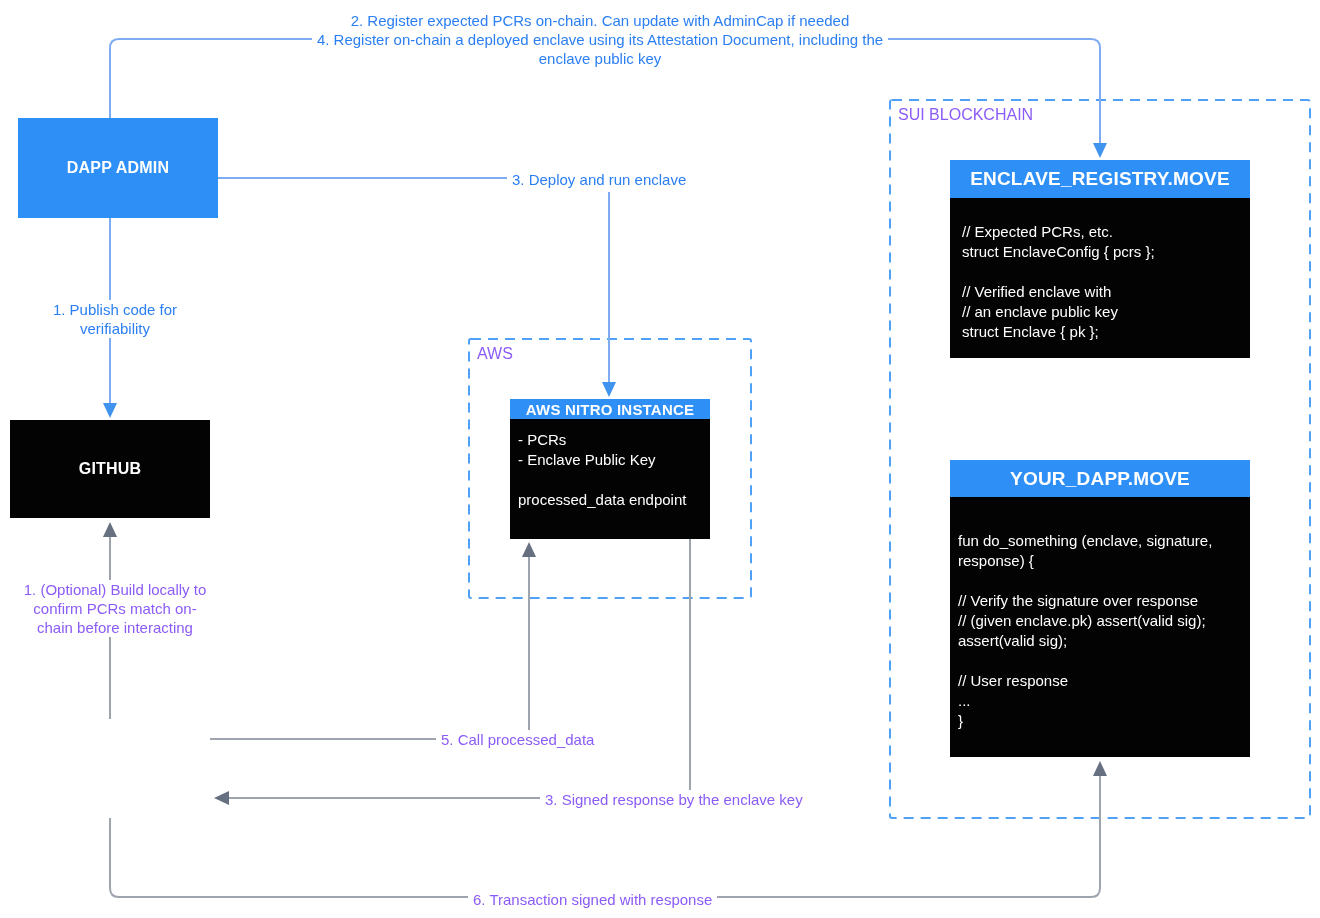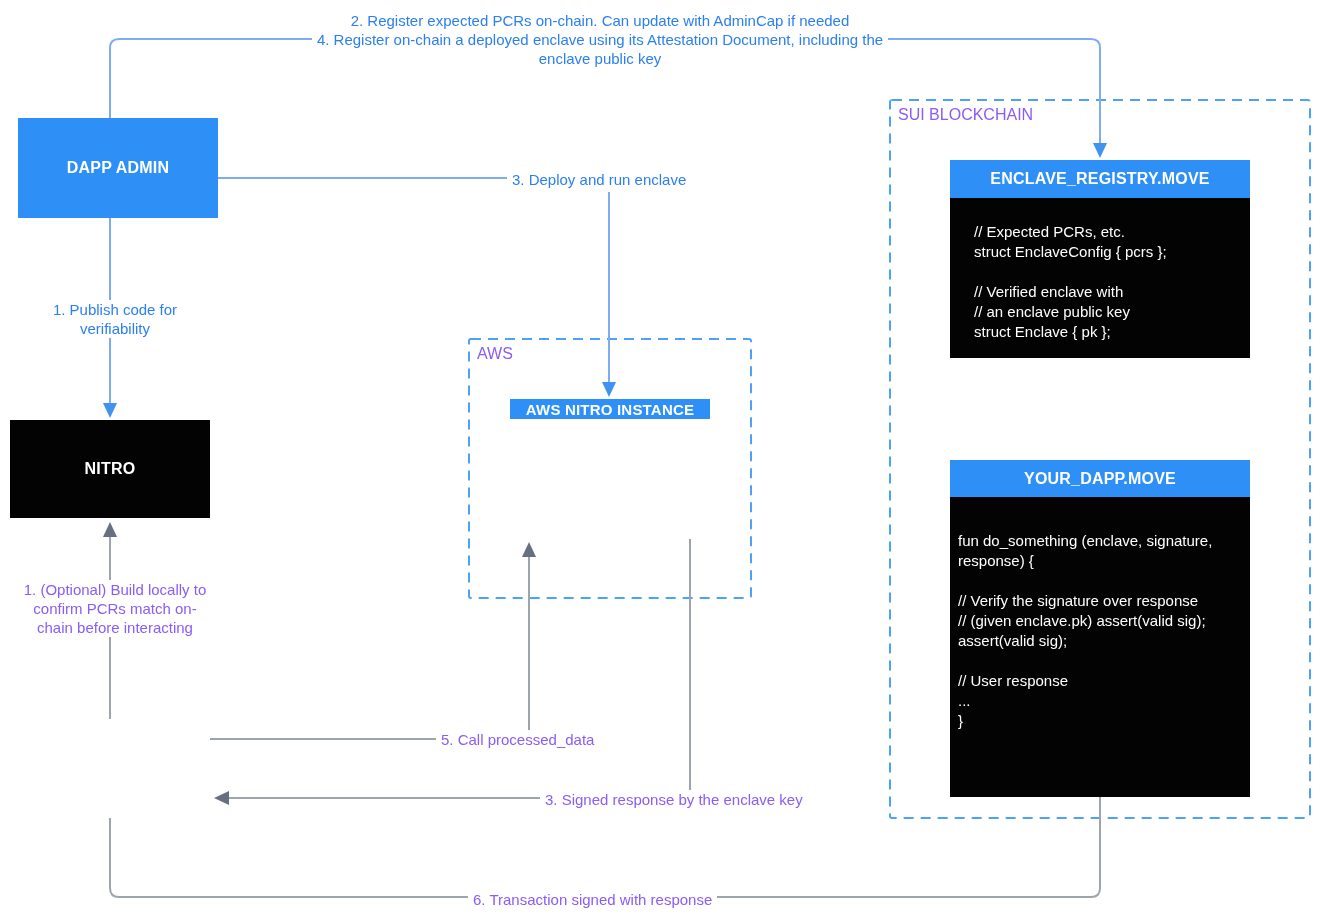--- a/index.html
+++ b/index.html
@@ -9,21 +9,21 @@
   }
   svg.wires{position:absolute;left:0;top:0;z-index:1;}
   .node{
     position:absolute;display:flex;align-items:center;justify-content:center;
     color:#ffffff;font-size:16px;font-weight:600;letter-spacing:.2px;z-index:2;
   }
   .node.blue{background:#2e90f7;}
   .node.black{background:#030303;}
   .codebox{position:absolute;z-index:2;display:flex;flex-direction:column;}
   .codebox .hdr{
-    background:#2e90f7;color:#fff;font-size:16px;font-weight:600;
+    background:#2e90f7;color:#fff;font-size:19px;font-weight:600;
     display:flex;align-items:center;justify-content:center;letter-spacing:.2px;
   }
   .codebox .body{background:#030303;color:#fff;font-size:15px;flex:1;}
   .code-line{min-height:20px;line-height:20px;white-space:nowrap;}
   .lbl{position:absolute;z-index:3;font-size:15px;line-height:19px;}
   .lbl.blue{color:#2b7ff2;}
   .lbl.gray{color:#8b5cf6;}
   .lbl .bgspan, .lbl.bg{background:#ffffff;padding:0 5px;}
   .lbl.center{text-align:center;}
   .grouplbl{position:absolute;z-index:3;font-size:16px;color:#8b5cf6;}
@@ -61,40 +61,46 @@
     <polygon points="1093,776 1107,776 1100,761" fill="#667080"></polygon>
   </svg>
 
   <div class="grouplbl" style="left:477px;top:345px;">AWS</div>
   <div class="grouplbl" style="left:898px;top:106px;">SUI BLOCKCHAIN</div>
 
   <div class="node blue" style="left:18px;top:118px;width:200px;height:100px;">
     <span>DAPP ADMIN</span>
   </div>
   <div class="node black" style="left:10px;top:420px;width:200px;height:98px;">
-    <span>NITRO</span>
+    <span>GITHUB</span>
   </div>
 
   <div class="codebox" style="left:510px;top:399px;width:200px;height:140px;">
     <div class="hdr" style="height:20px;font-size:15px;">AWS NITRO INSTANCE</div>
+    <div class="body" style="padding:11px 6px 0 8px;">
+      <div class="code-line">- PCRs</div>
+      <div class="code-line">- Enclave Public Key</div>
+      <div class="code-line"></div>
+      <div class="code-line">processed_data endpoint</div>
+    </div>
   </div>
 
   <div class="codebox" style="left:950px;top:160px;width:300px;height:198px;">
     <div class="hdr" style="height:38px;">ENCLAVE_REGISTRY.MOVE</div>
-    <div class="body" style="padding:24px 6px 0 24px;">
+    <div class="body" style="padding:24px 6px 0 12px;">
       <div class="code-line">// Expected PCRs, etc.</div>
       <div class="code-line">struct EnclaveConfig { pcrs };</div>
       <div class="code-line"></div>
       <div class="code-line">// Verified enclave with</div>
       <div class="code-line">// an enclave public key</div>
       <div class="code-line">struct Enclave { pk };</div>
     </div>
   </div>
 
-  <div class="codebox" style="left:950px;top:460px;width:300px;height:337px;">
+  <div class="codebox" style="left:950px;top:460px;width:300px;height:297px;">
     <div class="hdr" style="height:37px;">YOUR_DAPP.MOVE</div>
     <div class="body" style="padding:34px 6px 0 8px;">
       <div class="code-line">fun do_something (enclave, signature,</div>
       <div class="code-line">response) {</div>
       <div class="code-line"></div>
       <div class="code-line">// Verify the signature over response</div>
       <div class="code-line">// (given enclave.pk) assert(valid sig);</div>
       <div class="code-line">assert(valid sig);</div>
       <div class="code-line"></div>
       <div class="code-line">// User response</div>

